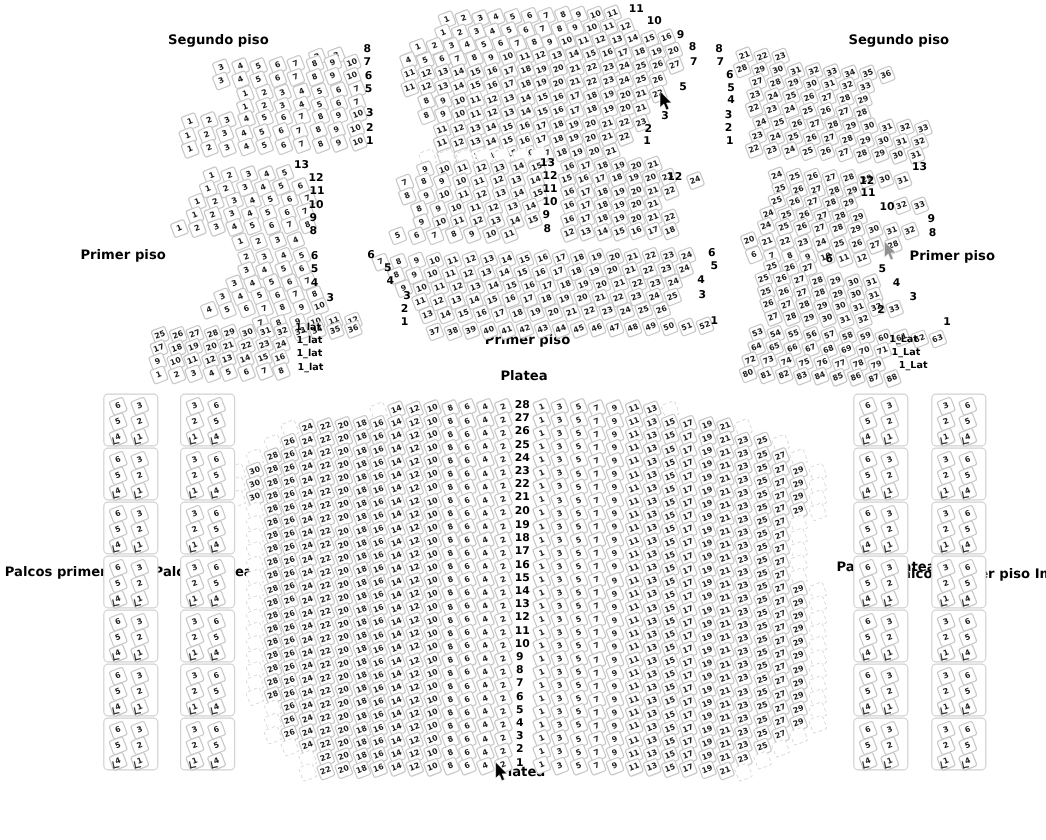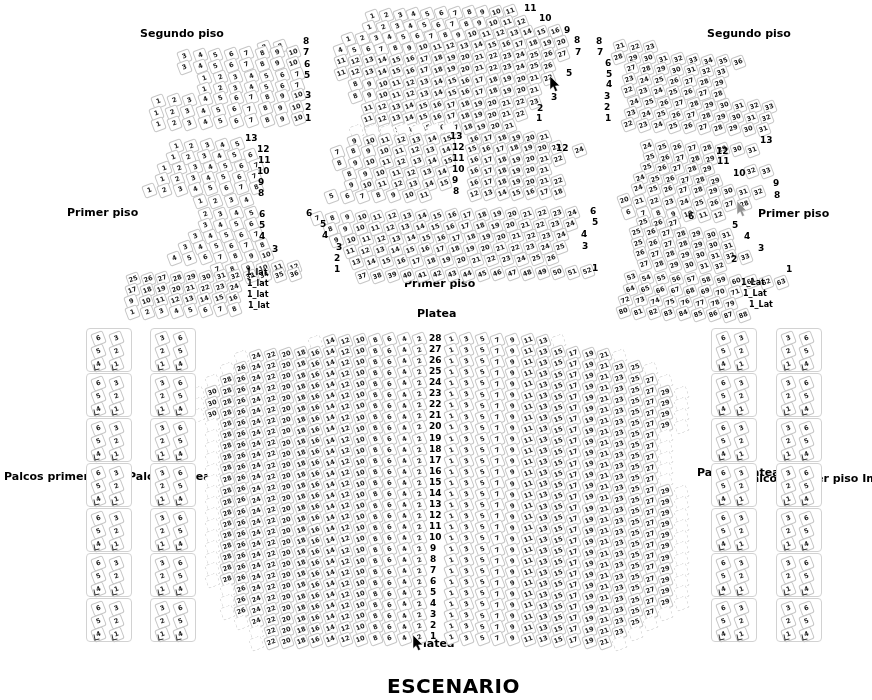--- a/index.html
+++ b/index.html
@@ -17,21 +17,20 @@
   .foot{position:absolute;width:4px;height:5px;border-left:1.5px solid #333;border-bottom:1.5px solid #333;
         transform:rotate(-12deg);z-index:3;}
   .stage{position:absolute;left:387px;top:674px;font-size:20px;font-weight:700;color:#000;
          letter-spacing:0.5px;z-index:1;}
   .cursor{position:absolute;z-index:5;}
 </style>
 </head>
 <body>
 
 <div id="canvas">
-  <div class="stage">ESCENARIO</div>
 <div class="seclabel" style="left: 417px; top: 307px;">Platea</div>
     <div class="seclabel" style="left: 415px; top: 637px;">Platea</div>
     <div class="seclabel" style="left: 4px; top: 470px;">Palcos primer piso</div>
     <div class="seclabel" style="left: 128px; top: 470px;">Palcos platea</div>
     <div class="seclabel" style="left: 697px; top: 466px;">Palcos platea Imp</div>
     <div class="seclabel" style="left: 744px; top: 472px;">Palcos primer piso Imp</div>
     <div class="seat" style="left: 258px; top: 40.68px;">2</div>
     <div class="seat" style="left: 273.5px; top: 40.06px;">3</div>
     <div class="rowlabel" style="left: 303px; top: 36px;">8</div>
     <div class="seat" style="left: 178px; top: 49.88px;">3</div>

